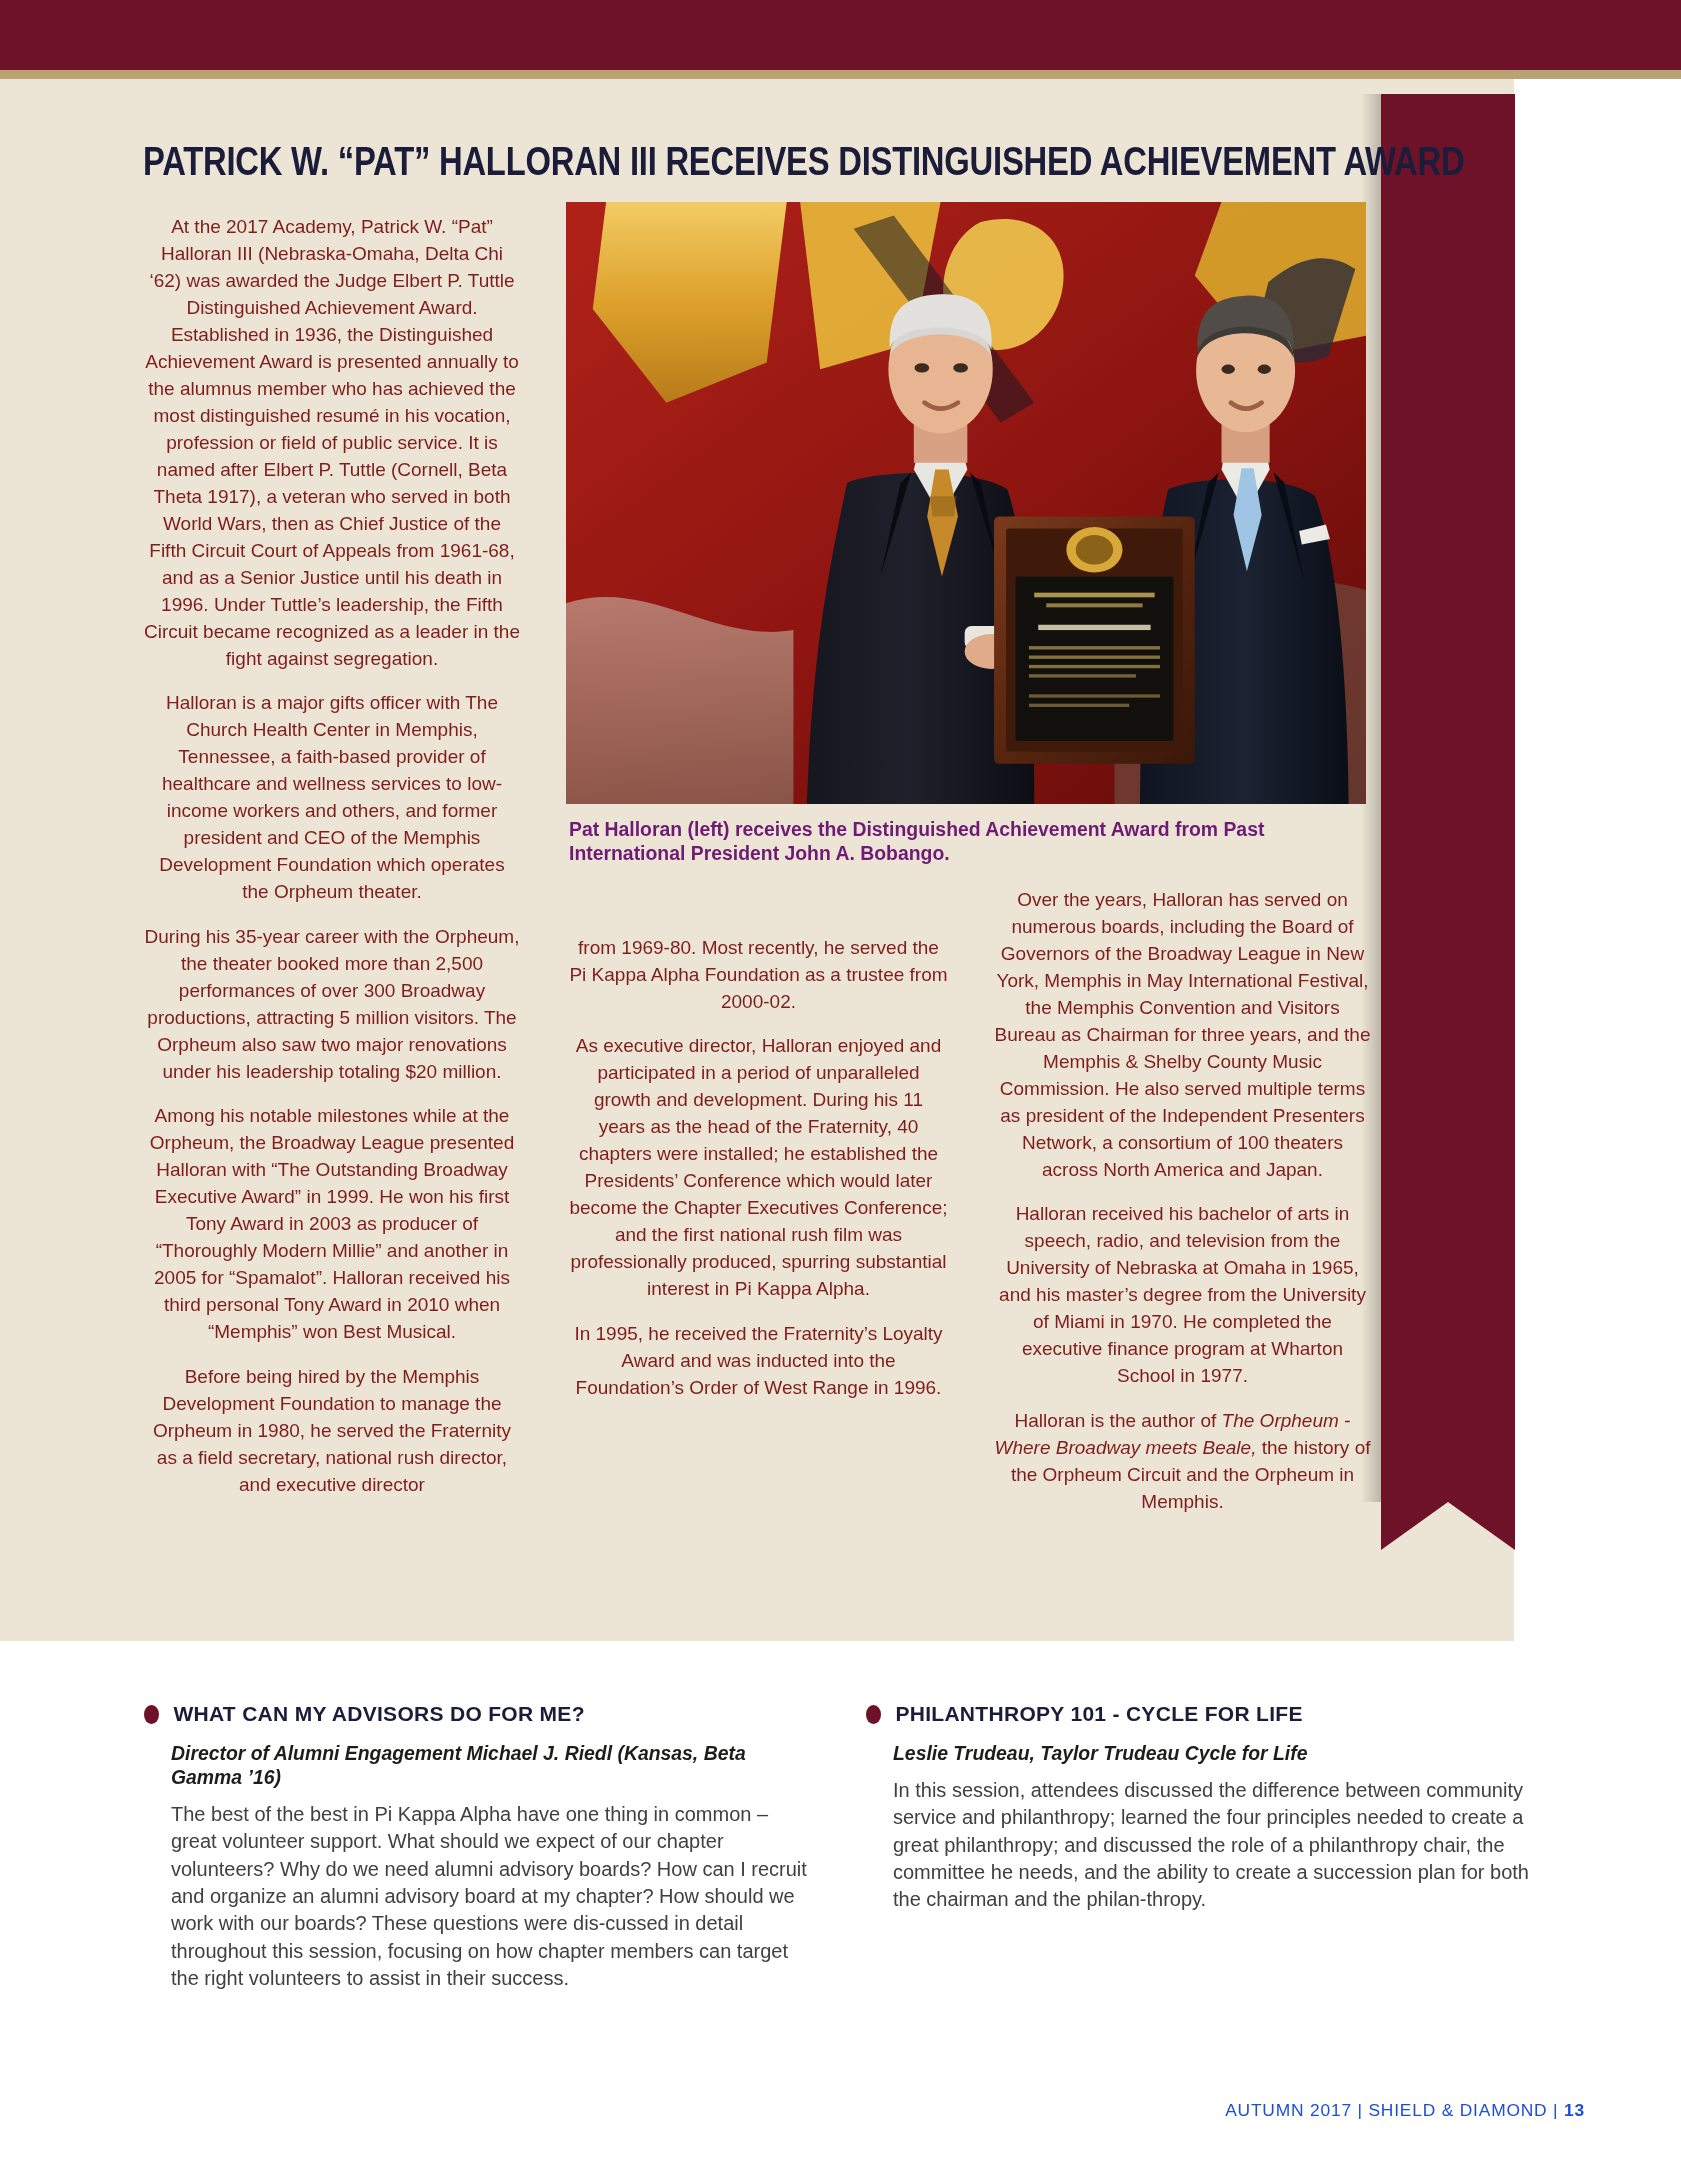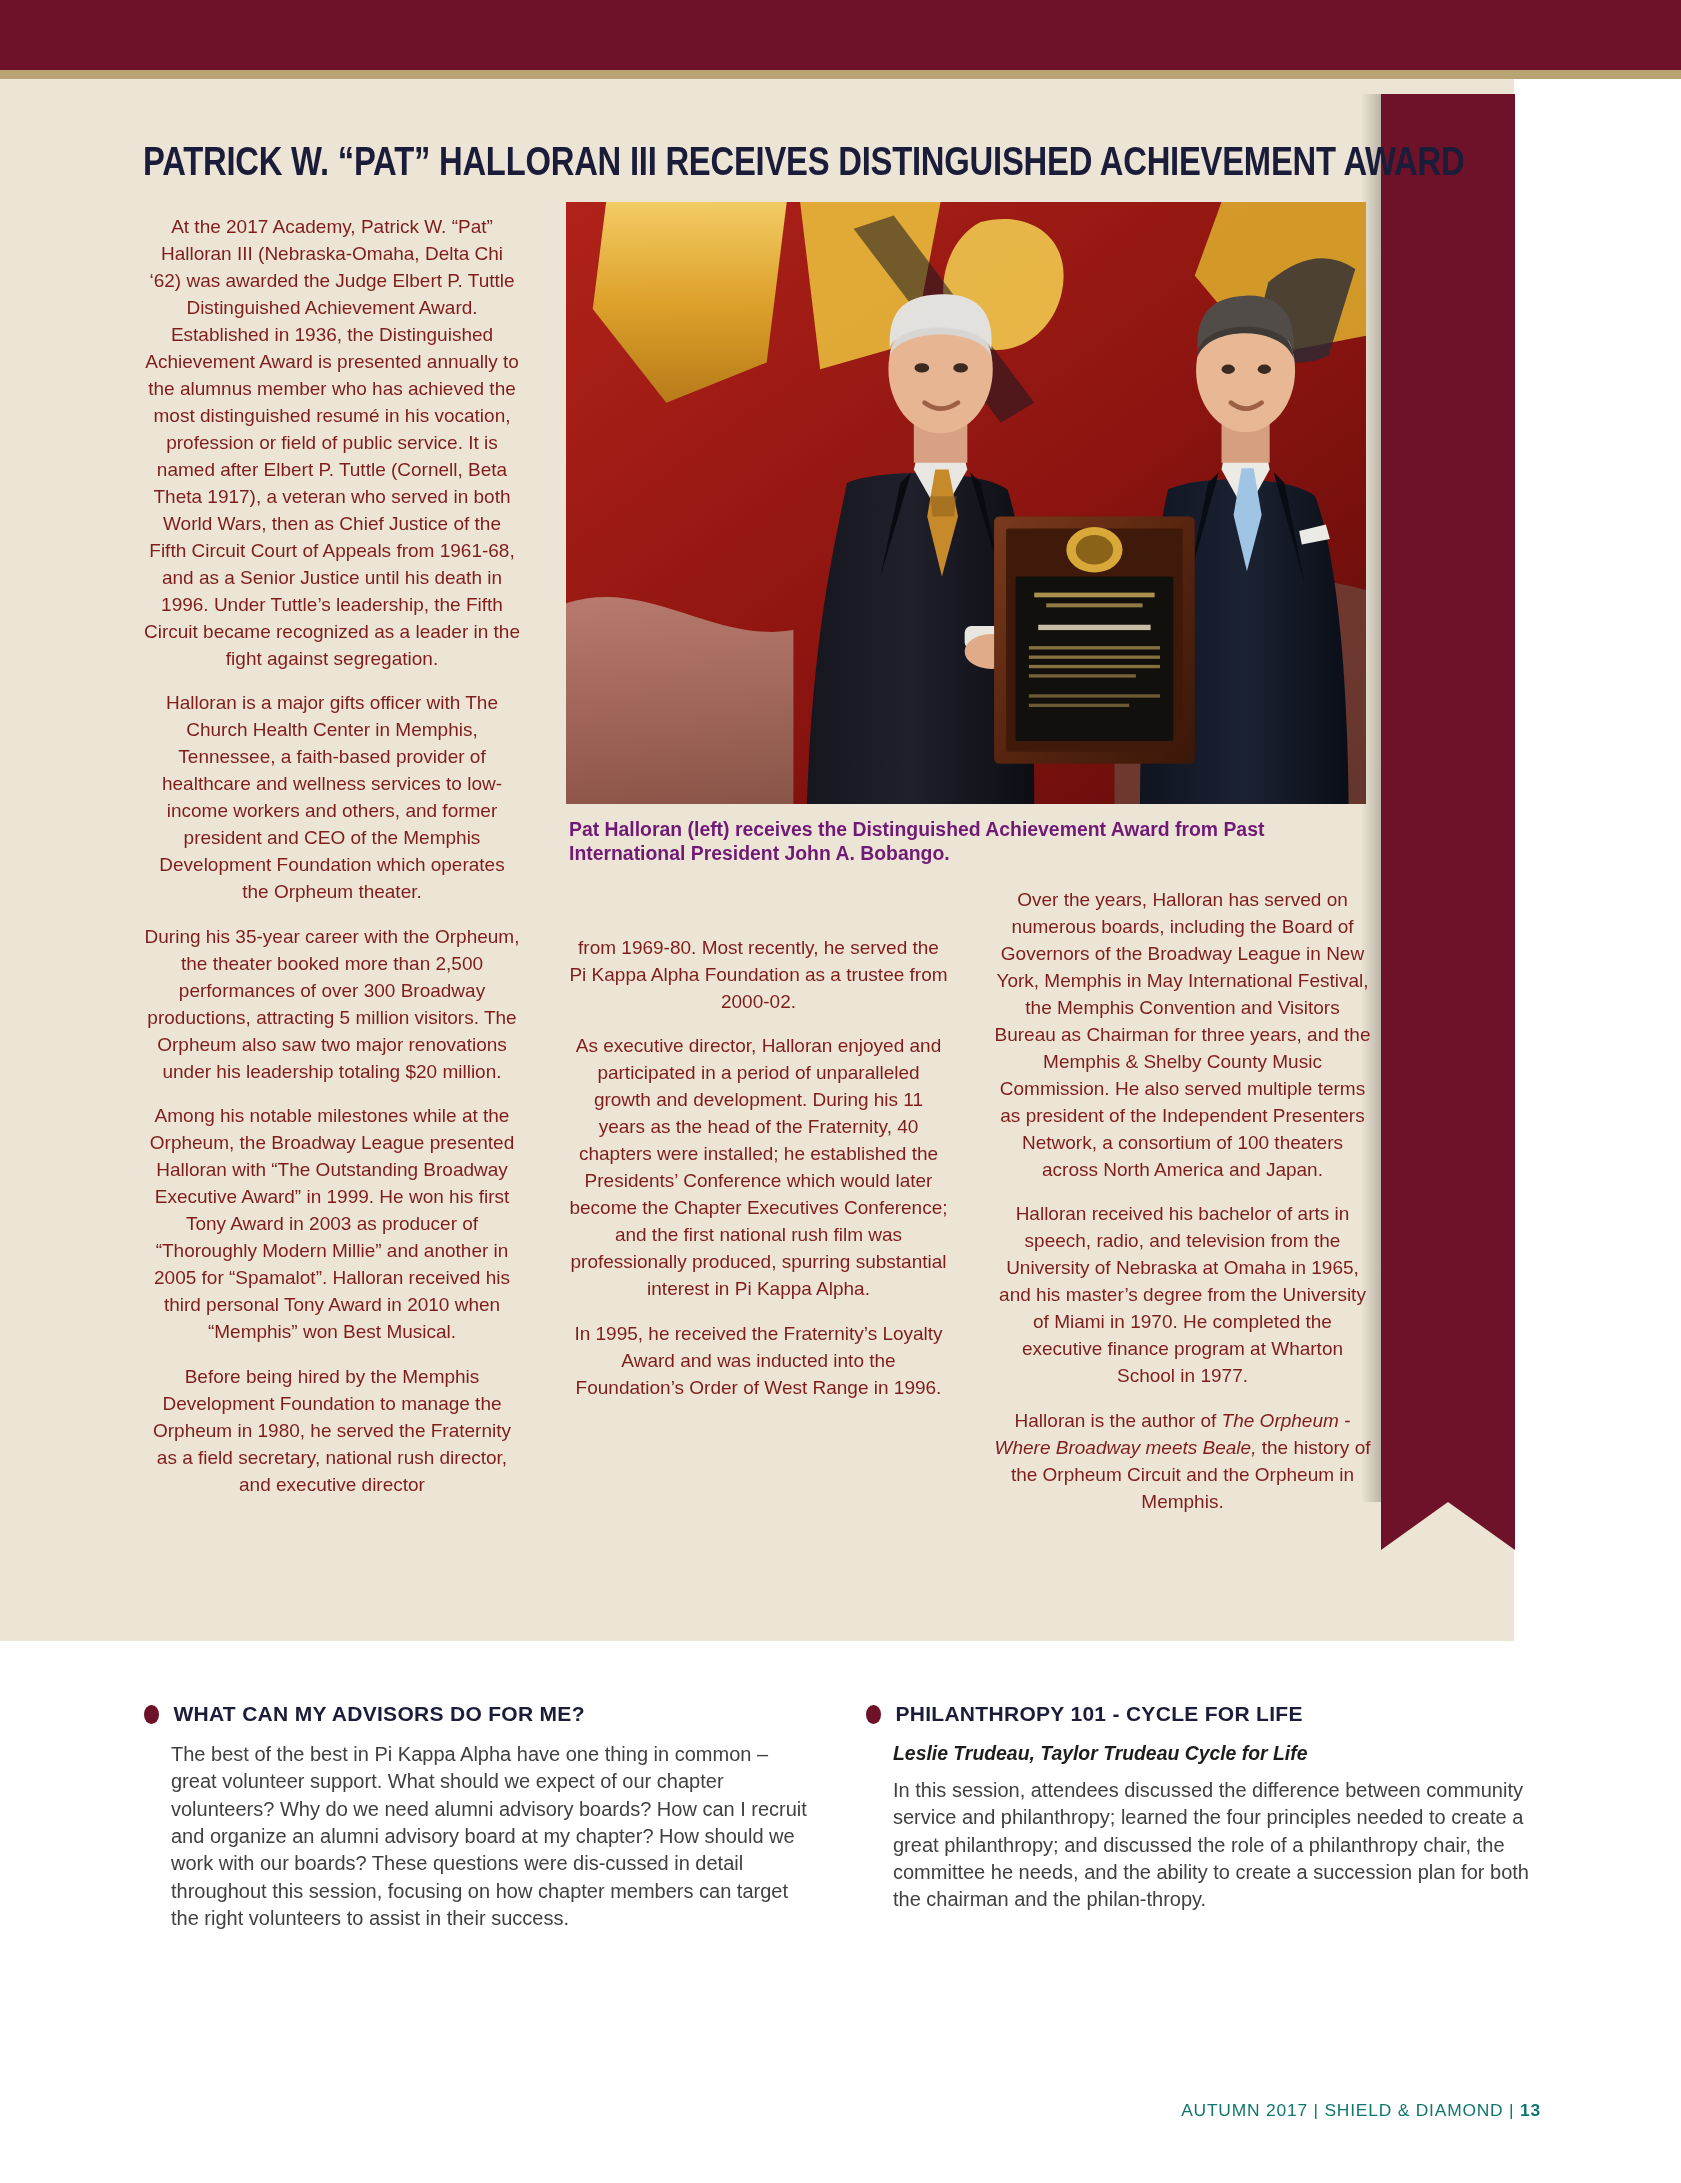--- a/index.html
+++ b/index.html
@@ -119,21 +119,21 @@
   .session-body{
     margin:0 0 0 27px;
     font-family:"Liberation Sans Narrow","Liberation Sans", sans-serif;
     font-size:20px; line-height:27.4px; color:#404040;
   }
 
   
   .footer{
     position:absolute; left:0; top:2100px; width:1541px;
     text-align:right;
-    font-size:17.4px; letter-spacing:0.8px; color:#0f766e;
+    font-size:17.4px; letter-spacing:0.8px; color:#1d4ed8;padding-left:44px;
   }
   .footer .pg{ font-weight:bold; }
 
   em{ font-style:italic; }
 </style>
 </head>
 <body>
 
 <div class="top-rule">
   <div class="top-rule-inner"></div>
@@ -281,20 +281,21 @@
   <p>Over the years, Halloran has served on numerous boards, including the Board of Governors of the Broadway League in New York, Memphis in May International Festival, the Memphis Convention and Visitors Bureau as Chairman for three years, and the Memphis &amp; Shelby County Music Commission. He also served multiple terms as president of the Independent Presenters Network, a consortium of 100 theaters across North America and Japan.</p>
   <p>Halloran received his bachelor of arts in speech, radio, and television from the University of Nebraska at Omaha in 1965, and his master’s degree from the University of Miami in 1970. He completed the executive finance program at Wharton School in 1977.</p>
   <p><span>Halloran is the author of </span><em>The Orpheum - Where Broadway meets Beale,</em><span> the history of the Orpheum Circuit and the Orpheum in Memphis.</span></p>
 </div>
 
 <div class="session" id="session-left">
   <div class="session-head">
     <span class="bullet"></span>
     <span class="session-title">WHAT CAN MY ADVISORS DO FOR ME?</span>
   </div>
+  <div class="session-sub">Director of Alumni Engagement Michael J. Riedl (Kansas, Beta Gamma ’16)</div>
   <div class="session-body">The best of the best in Pi Kappa Alpha have one thing in common – great volunteer support. What should we expect of our chapter volunteers? Why do we need alumni advisory boards? How can I recruit and organize an alumni advisory board at my chapter? How should we work with our boards? These questions were dis-cussed in detail throughout this session, focusing on how chapter members can target the right volunteers to assist in their success.</div>
 </div>
 
 <div class="session" id="session-right">
   <div class="session-head">
     <span class="bullet"></span>
     <span class="session-title">PHILANTHROPY 101 - CYCLE FOR LIFE</span>
   </div>
   <div class="session-sub">Leslie Trudeau, Taylor Trudeau Cycle for Life</div>
   <div class="session-body">In this session, attendees discussed the difference between community service and philanthropy; learned the four principles needed to create a great philanthropy; and discussed the role of a philanthropy chair, the committee he needs, and the ability to create a succession plan for both the chairman and the philan-thropy.</div>

